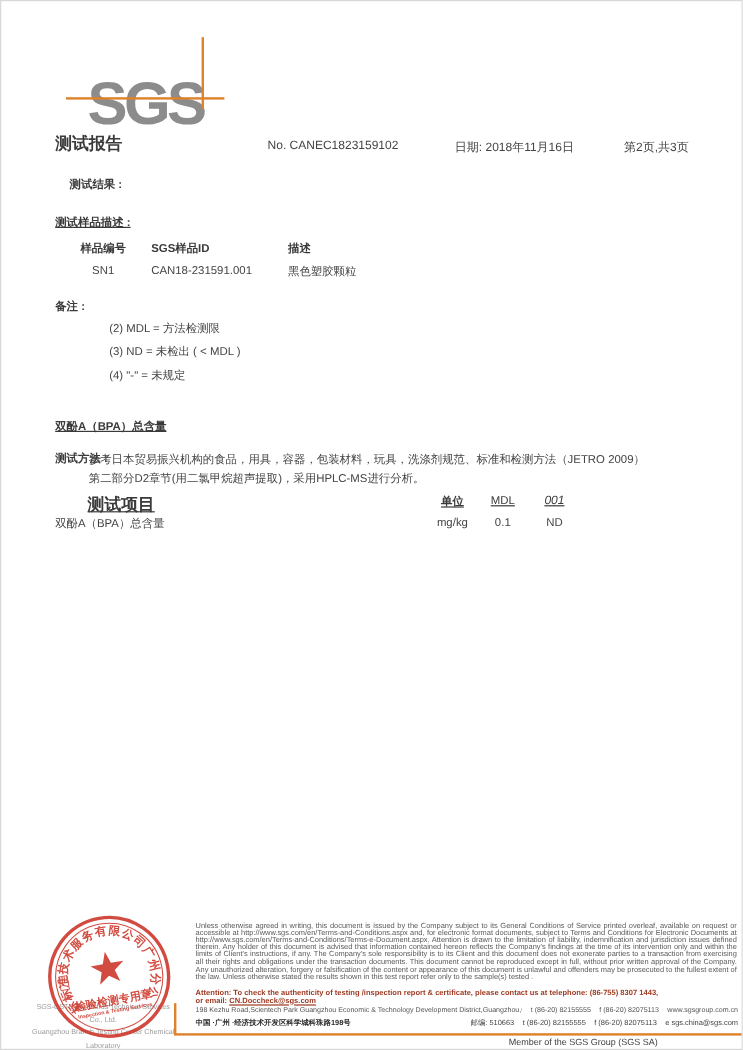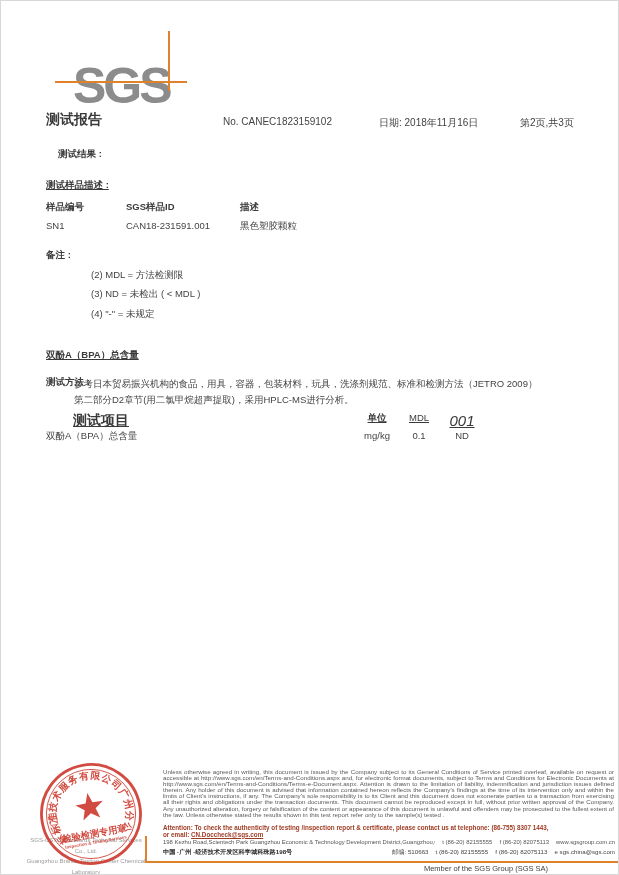--- a/index.html
+++ b/index.html
@@ -26,37 +26,37 @@
 
   .lbl  { font-size:9.5px; font-weight:bold; color:#3a3a3a; }
   .ulbl { text-decoration:underline; }
 
   .results-label     { left:45px; top:147px;padding-left:12px; }
   .sample-desc-label { left:45px; top:178px; }
 
   
   .sample-table { left:45px; top:200px; font-size:9.5px; }
   .st-row { display:flex; margin-bottom:6px; }
-  .st-c1 { width:80px;  }
+  .st-c1 { width:80px;  text-align:center; }
   .st-c2 { width:100px; }
   .st-c3 { margin-left:14px; text-align:left; }
   .st-head { font-weight:bold; color:#3a3a3a; }
 
   .notes-label { left:45px; top:248px; }
   .notes-list  { left:90px; top:264px; font-size:9.5px; line-height:19.4px; list-style:none; }
 
   .bpa-heading  { left:45px; top:348px; }
   .method-label { left:45px; top:375px; }
   .method-text  { left:73px; top:375px; width:465px; font-size:9.5px; line-height:16px; }
 
   
   .rt-item-h { left:72px;  top:411px; font-size:14px; font-weight:bold; text-decoration:underline; color:#3a3a3a; }
   .rt-unit-h { left:355px; top:411px; width:42px; text-align:center; font-size:9.5px; font-weight:bold; text-decoration:underline; color:#3a3a3a; }
   .rt-mdl-h  { left:399px; top:411px; width:38px; text-align:center; font-size:9.5px; text-decoration:underline; color:#3a3a3a; }
-  .rt-001-h  { left:441px; top:411px; width:40px; text-align:center; font-size:15px; font-style:italic; text-decoration:underline; color:#3a3a3a; }
+  .rt-001-h  { left:441px; top:411px; width:40px; text-align:center; font-size:10px; font-style:italic; text-decoration:underline; color:#3a3a3a; }
   .rt-item   { left:45px;  top:429px; font-size:9.5px; }
   .rt-unit   { left:355px; top:429px; width:42px; text-align:center; font-size:9.5px; }
   .rt-mdl    { left:399px; top:429px; width:38px; text-align:center; font-size:9.5px; }
   .rt-001    { left:441px; top:429px; width:40px; text-align:center; font-size:9.5px; }
 
   
   .company-block { left:24px; top:834px; width:122px; text-align:center;
                    font-size:6px; line-height:10.5px; color:#9a9a9a; z-index:1; }
   .stamp-svg { left:37px; top:760px; z-index:2; opacity:0.88; }
 

